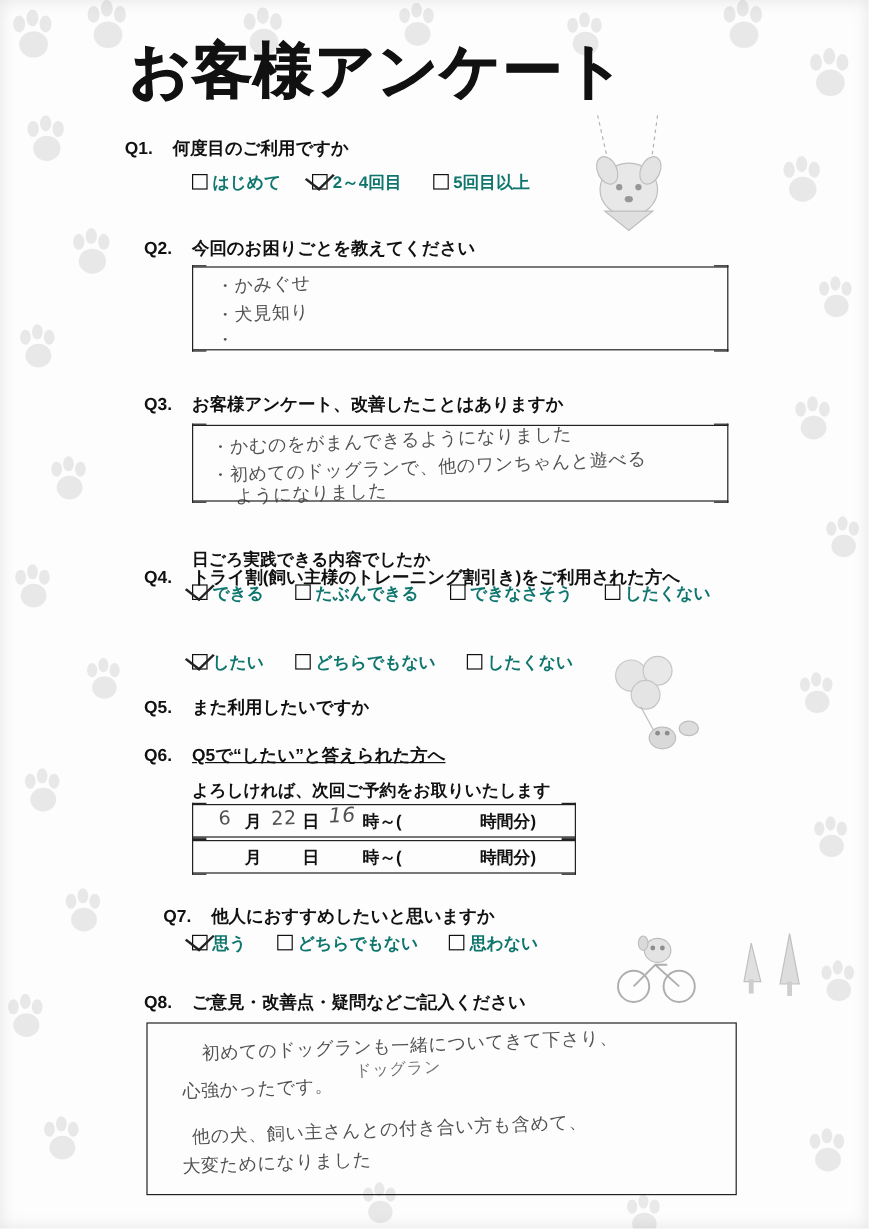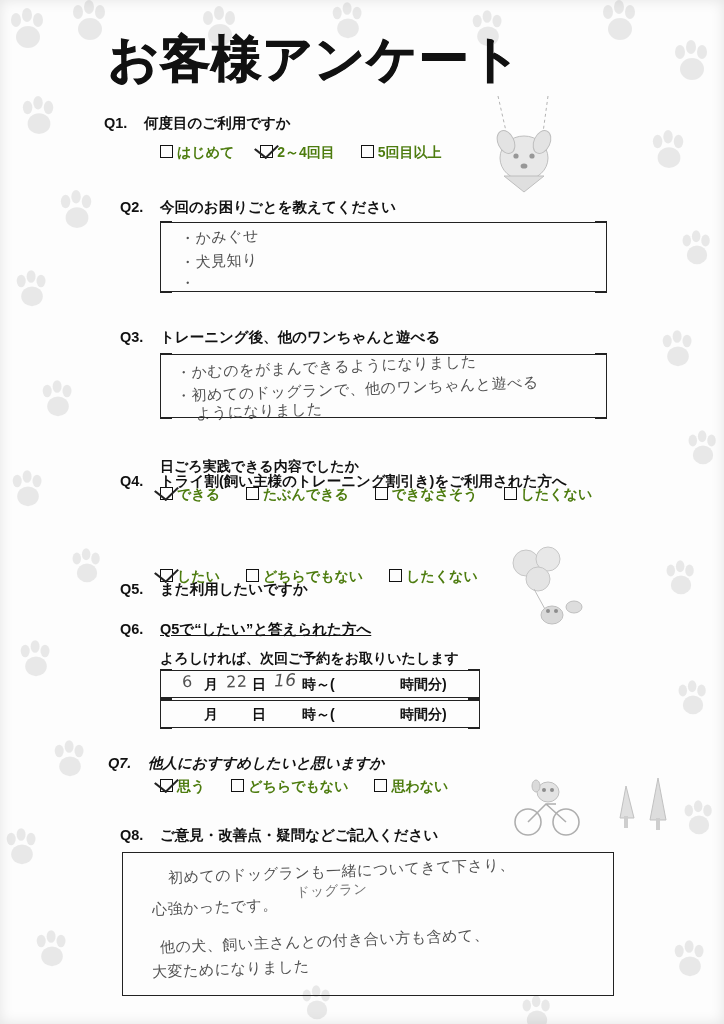--- a/index.html
+++ b/index.html
@@ -72,21 +72,21 @@
     position: absolute;
     font-size: 14px;
     font-weight: bold;
     color: #111;
     white-space: nowrap;
   }
   .opts {
     position: absolute;
     font-size: 14px;
     font-weight: bold;
-    color: #4d7c0f;
+    color: #0f766e;
     white-space: nowrap;
   }
   .opt {
     display: inline-block;
     margin-right: 22px;
   }
   .box {
     display: inline-block;
     width: 11px;
     height: 11px;
@@ -399,42 +399,42 @@
 
     <div class="q" style="left:120px; top:198px;">
       <span class="qlabel">Q2.</span><span>今回のお困りごとを教えてください</span>
     </div>
     <div class="bracket" style="left:160px; top:222px; width:447px; height:68px;"></div>
     <div class="hand" style="left:180px; top:228px;">・かみぐせ</div>
     <div class="hand" style="left:180px; top:252px;">・犬見知り</div>
     <div class="hand" style="left:180px; top:274px;">・</div>
 
     <div class="q" style="left:120px; top:328px;">
-      <span class="qlabel">Q3.</span><span>トレーニング後、他のワンちゃんと遊べる</span>
+      <span class="qlabel">Q3.</span><span>お客様アンケート、改善したことはありますか</span>
     </div>
     <div class="bracket" style="left:160px; top:354px; width:447px; height:62px;"></div>
     <div class="hand" style="left:176px; top:358px;">・かむのをがまんできるようになりました</div>
     <div class="hand" style="left:176px; top:380px;">・初めてのドッグランで、他のワンちゃんと遊べる</div>
     <div class="hand" style="left:196px; top:402px;">  ようになりました</div>
 
     <div class="q" style="left:120px; top:432px;margin-top:40px;">
       <span class="qlabel">Q4.</span><span>トライ割(飼い主様のトレーニング割引き)をご利用された方へ</span>
     </div>
     <div class="sub" style="left:160px; top:458px;">日ごろ実践できる内容でしたか</div>
     <div class="opts" style="left:160px; top:486px;">
       <span class="opt"><span class="box checked"></span><span>できる</span></span>
       <span class="opt"><span class="box"></span><span>たぶんできる</span></span>
       <span class="opt"><span class="box"></span><span>できなさそう</span></span>
       <span class="opt"><span class="box"></span><span>したくない</span></span>
     </div>
 
     <div class="q" style="left:120px; top:540px;margin-top:40px;">
       <span class="qlabel">Q5.</span><span>また利用したいですか</span>
     </div>
-    <div class="opts" style="left:160px; top:568px;">
+    <div class="opts" style="left:160px; top:544px;">
       <span class="opt"><span class="box checked"></span><span>したい</span></span>
       <span class="opt"><span class="box"></span><span>どちらでもない</span></span>
       <span class="opt"><span class="box"></span><span>したくない</span></span>
     </div>
 
     <div class="deco" style="left:500px; top:545px;">
       <svg width="110" height="90" viewBox="0 0 110 90">
         <circle cx="26" cy="18" r="13" fill="#d3d3d3" stroke="#999"></circle>
         <circle cx="48" cy="14" r="12" fill="#d8d8d8" stroke="#999"></circle>
         <circle cx="38" cy="34" r="12" fill="#d0d0d0" stroke="#999"></circle>
@@ -459,21 +459,21 @@
     <div class="hand" style="left:274px; top:670px; font-size:17px; font-style:italic;">16</div>
     <div class="sub" style="left:302px; top:676px;">時～(</div>
     <div class="sub" style="left:400px; top:676px;">時間分)</div>
 
     <div class="bracket" style="left:160px; top:700px; width:320px; height:26px;"></div>
     <div class="sub" style="left:204px; top:706px;">月</div>
     <div class="sub" style="left:252px; top:706px;">日</div>
     <div class="sub" style="left:302px; top:706px;">時～(</div>
     <div class="sub" style="left:400px; top:706px;">時間分)</div>
 
-    <div class="q" style="left:108px; top:754px;font-style:italic;">
+    <div class="q" style="left:136px; top:754px;">
       <span class="qlabel">Q7.</span><span>他人におすすめしたいと思いますか</span>
     </div>
     <div class="opts" style="left:160px; top:778px;">
       <span class="opt"><span class="box checked"></span><span>思う</span></span>
       <span class="opt"><span class="box"></span><span>どちらでもない</span></span>
       <span class="opt"><span class="box"></span><span>思わない</span></span>
     </div>
 
     <div class="deco" style="left:500px; top:760px;">
       <svg width="190" height="80" viewBox="0 0 190 80">

